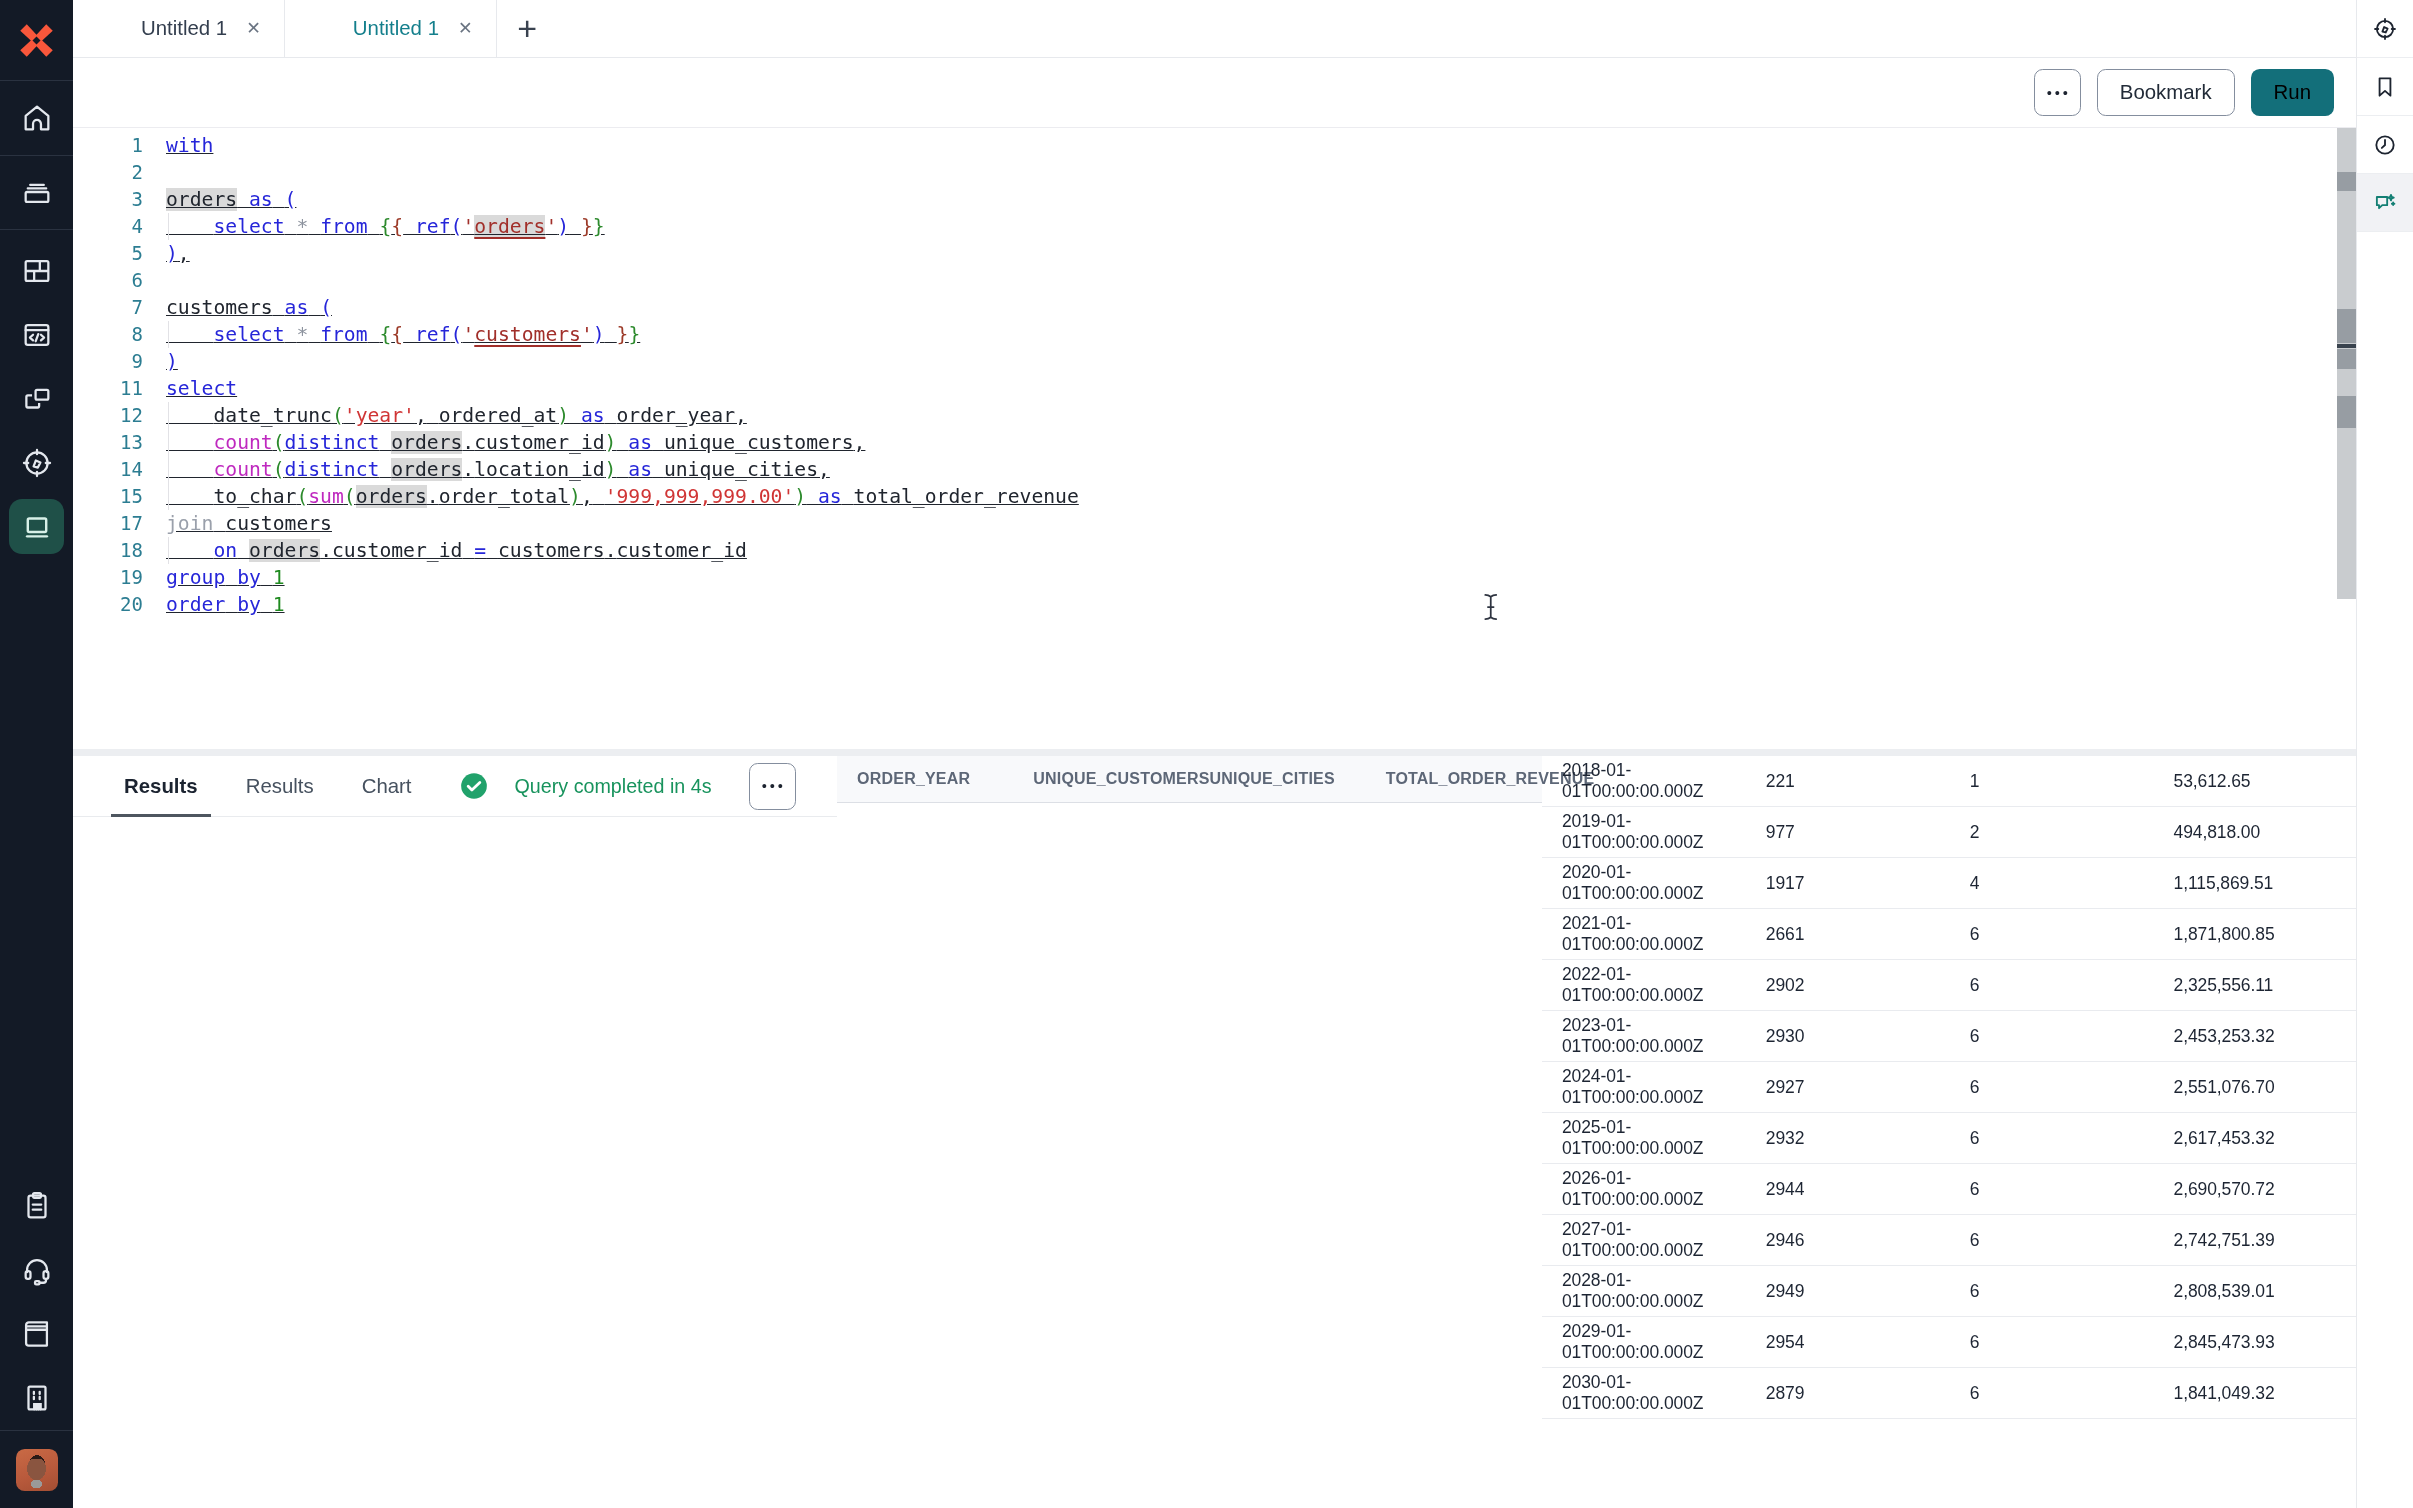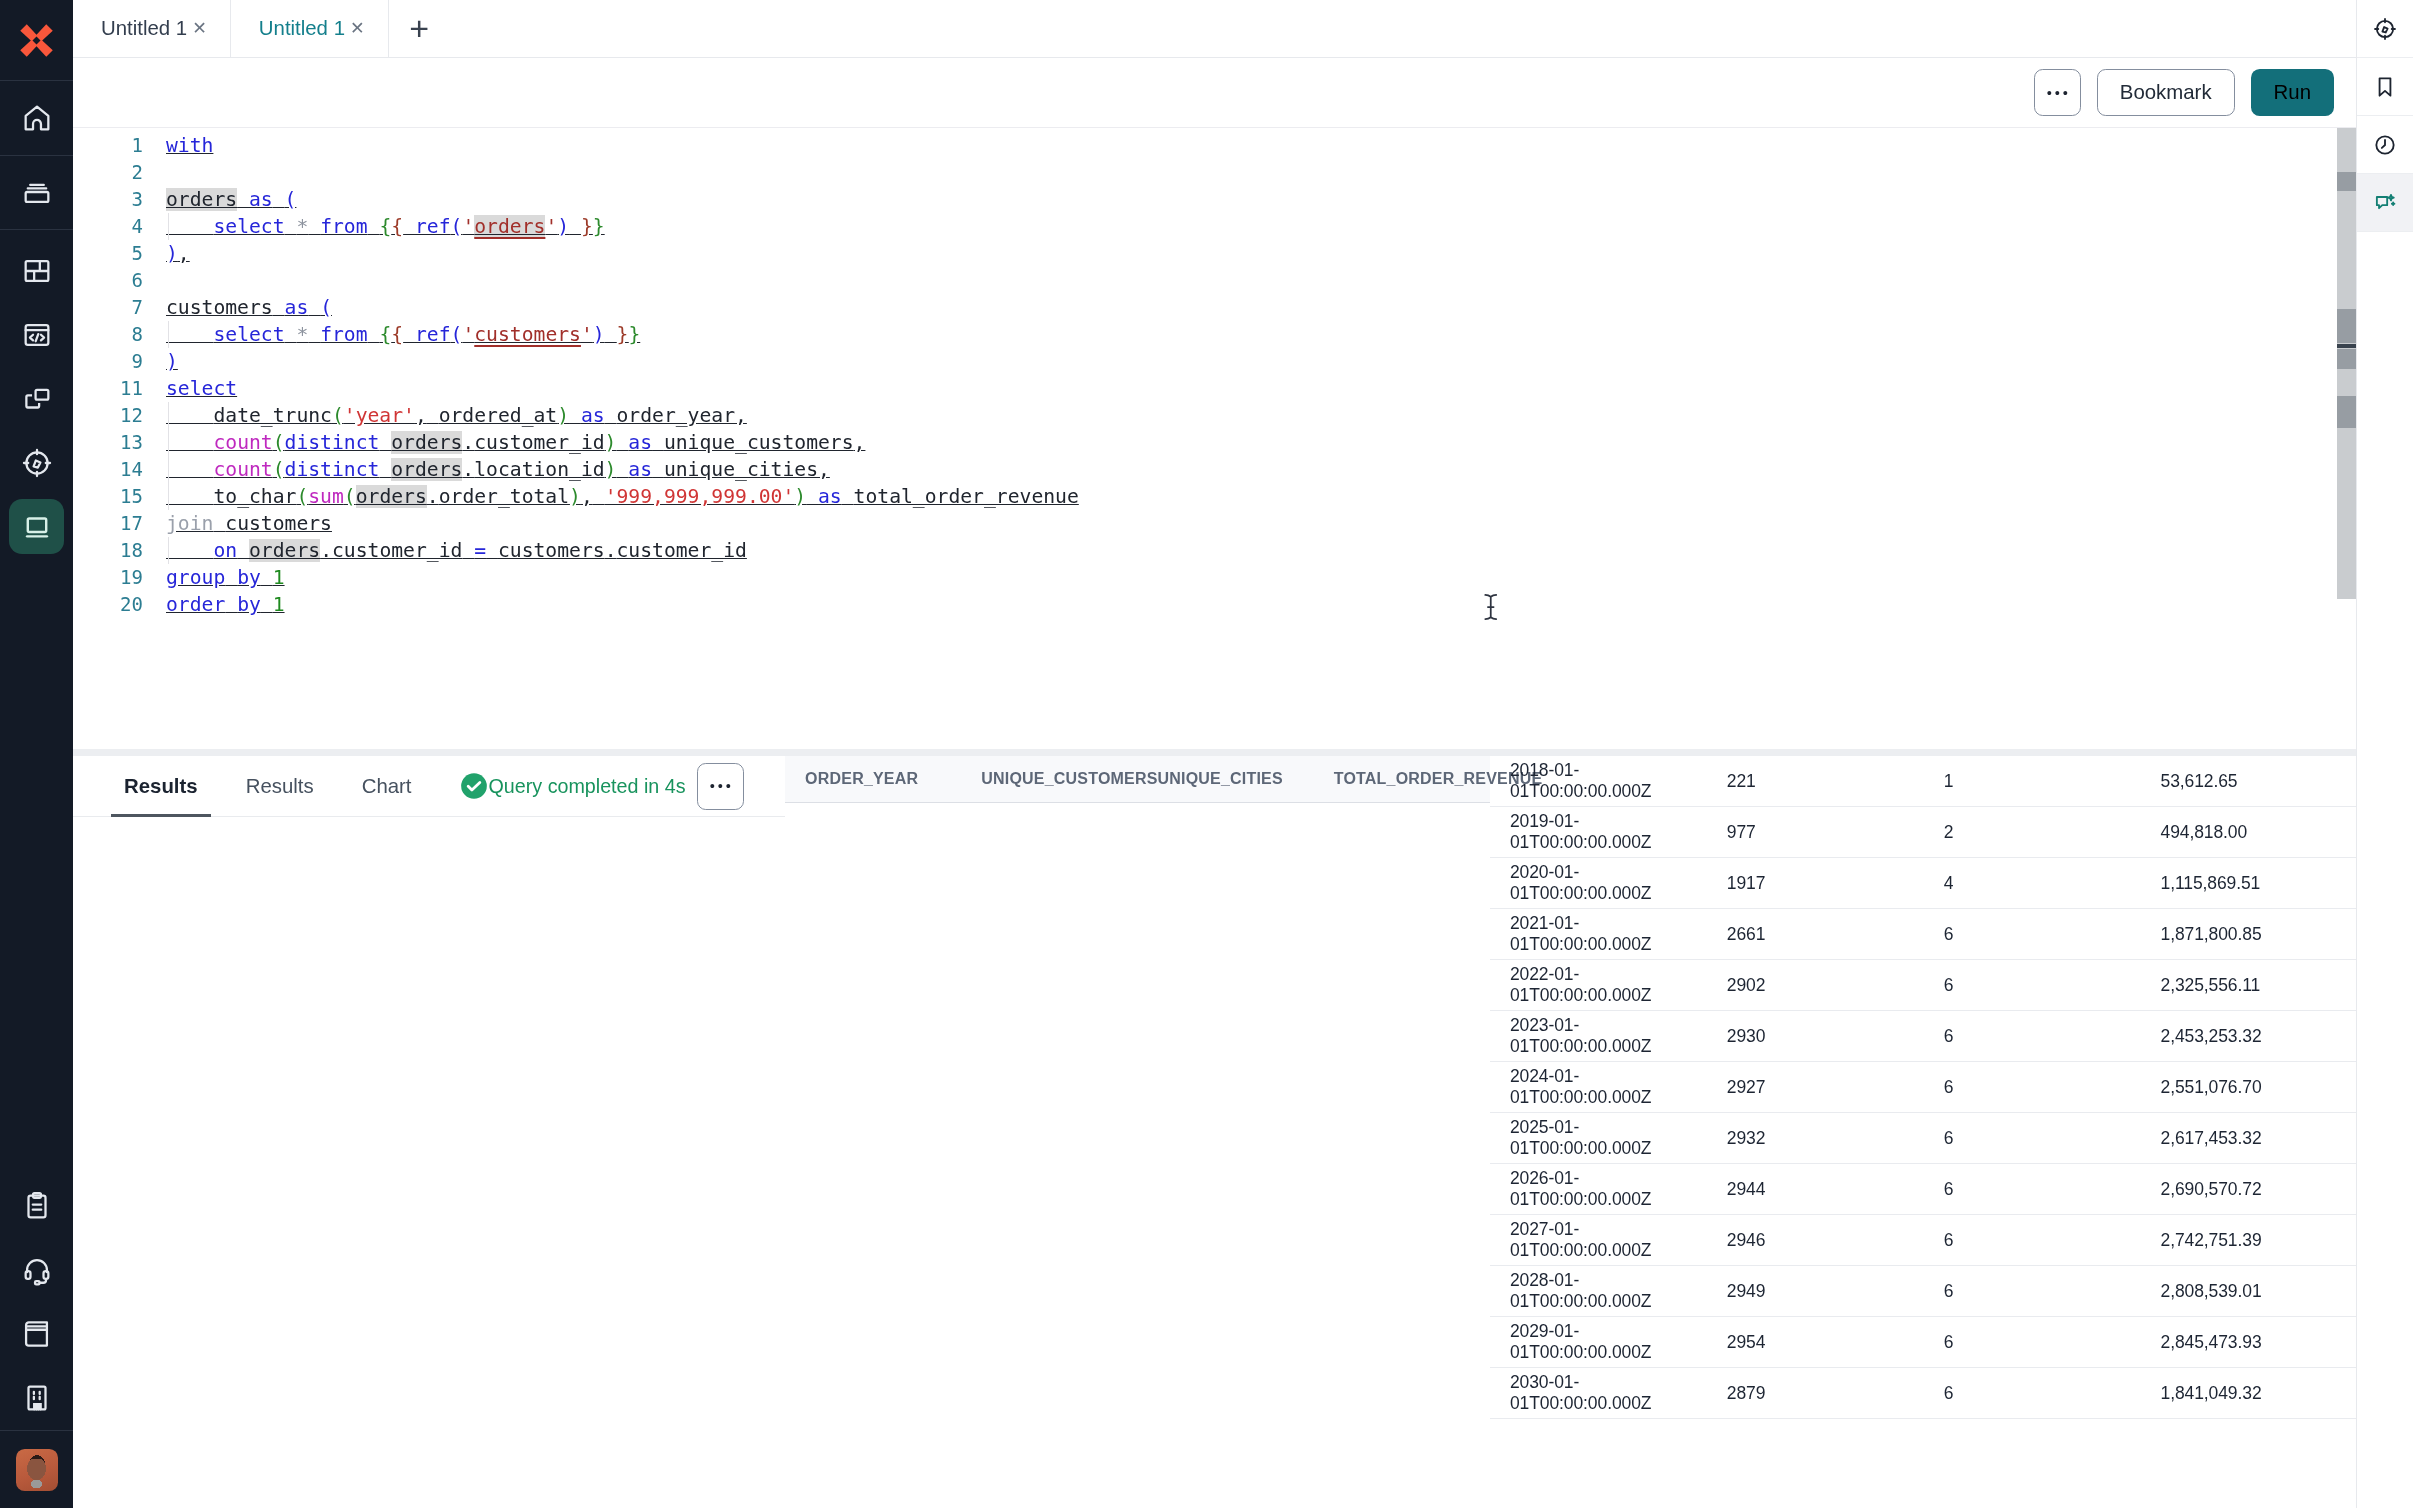--- a/index.html
+++ b/index.html
@@ -31,22 +31,22 @@
   
   .right-rail { position: absolute; right: 0; top: 0; bottom: 0; width: 57px; background: #fff;
                 border-left: 0.7px solid #e7e9ed; z-index: 5; }
   .rcell { height: 58px; display: grid; place-items: center; border-bottom: 0.7px solid #eceef1; color: #1d2430; }
   .rcell svg { width: 26px; height: 26px; }
   .rcell.active { background: #f1f2f5; color: #137f73; }
 
   
   .tabbar { position: absolute; left: 73px; top: 0; width: 2284px; height: 58px; background: #fff;
             border-bottom: 0.7px solid #e7e9ed; display: flex; align-items: stretch; }
-  .tab { display: inline-flex; align-items: center; gap: 5px; padding: 0 23px 0 28px;
-         border-right: 0.7px solid #e7e9ed; font-size: 20.4px; color: #333e4e; }
+  .tab { display: inline-flex; align-items: center; gap: 19px; padding: 0 23px 0 28px;
+         border-right: 0.7px solid #e7e9ed; font-size: 20.4px; color: #333e4e; margin-left: 40px; }
   .tab.active { color: #147f8c; }
   .tab .close { font-size: 17.5px; color: #6a7482; line-height: 1; }
   .newtab { width: 61px; display: grid; place-items: center; font-size: 34px; font-weight: 300; color: #39424f; }
 
   
   .toolbar { position: absolute; left: 73px; top: 58px; width: 2284px; height: 70px; background: #fff;
              border-bottom: 0.7px solid #ececf0; display: flex; align-items: center;
              justify-content: flex-end; gap: 16px; padding-right: 23px; }
   .btn-ghost { height: 47px; border: 1.5px solid #848e9e; border-radius: 8.7px; background: #fff;
                color: #222b38; font-size: 20.4px; padding: 0 22px; display: inline-flex;
@@ -95,21 +95,21 @@
   
   .results { position: absolute; left: 73px; top: 756px; width: 2284px; bottom: 0;
              display: flex; flex-direction: row; background: #fff; }
   .res-tabs { height: 61px; flex: none; display: flex; align-items: center; padding-left: 51px;
               gap: 48px; border-bottom: 0.7px solid #e9ebee; }
   .rtab { position: relative; height: 61px; display: inline-flex; align-items: center;
           font-size: 20.4px; color: #46515f; }
   .rtab.active { color: #1b2330; font-weight: bold; }
   .rtab.active::after { content: ""; position: absolute; left: -13px; right: -13px; bottom: -0.7px;
                         height: 3.6px; background: #4e565f; }
-  .res-status { margin-left: auto; display: flex; align-items: center; gap: 1px; padding-right: 41px; }
+  .res-status { margin-left: auto; display: flex; align-items: center; gap: 27px; padding-right: 41px; }
   .status-txt { font-size: 19.7px; color: #18935d; }
   .check { width: 28px; height: 28px; }
   .thead { height: 47px; flex: none; background: #f8f9fb; border-bottom: 1.5px solid #dcdfe5;
            display: grid; grid-template-columns: 25% 25% 25% 25%; align-items: center;
            color: #5d6777; font-size: 16px; font-weight: bold; letter-spacing: 0.2px; }
   .thead > div { padding-left: 20.4px; }
   .tbody { flex: 1; overflow: hidden; }
   .trow { height: 51px; display: grid; grid-template-columns: 25% 25% 25% 25%; align-items: center;
           border-bottom: 1.1px solid #e9ebef; font-size: 17.5px; color: #1d2533; }
   .trow > div { padding-left: 20.4px; letter-spacing: -0.1px; }

